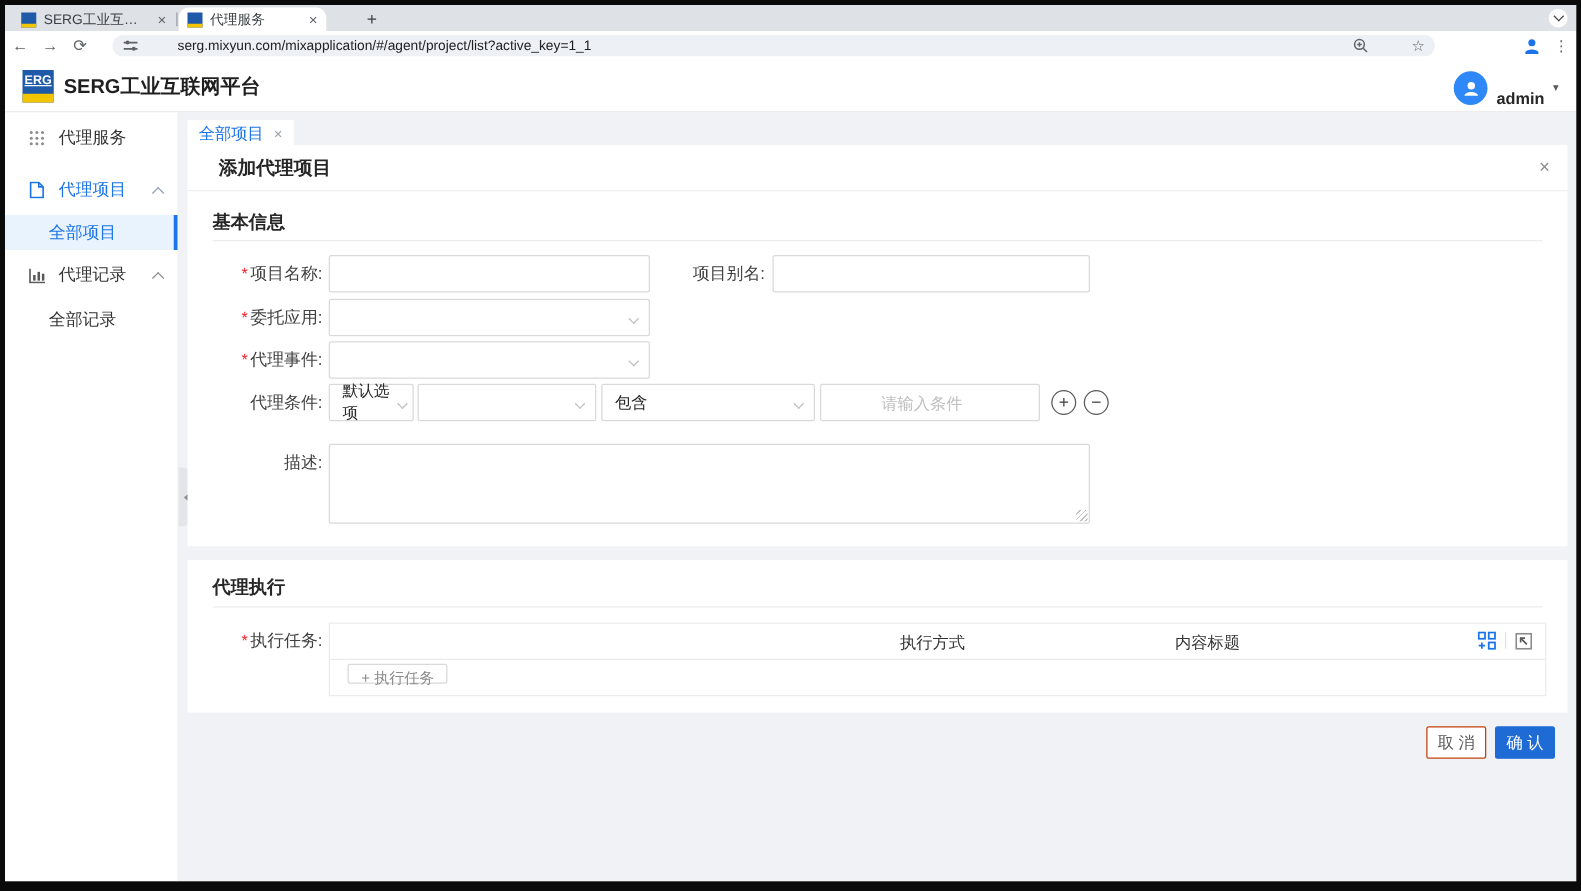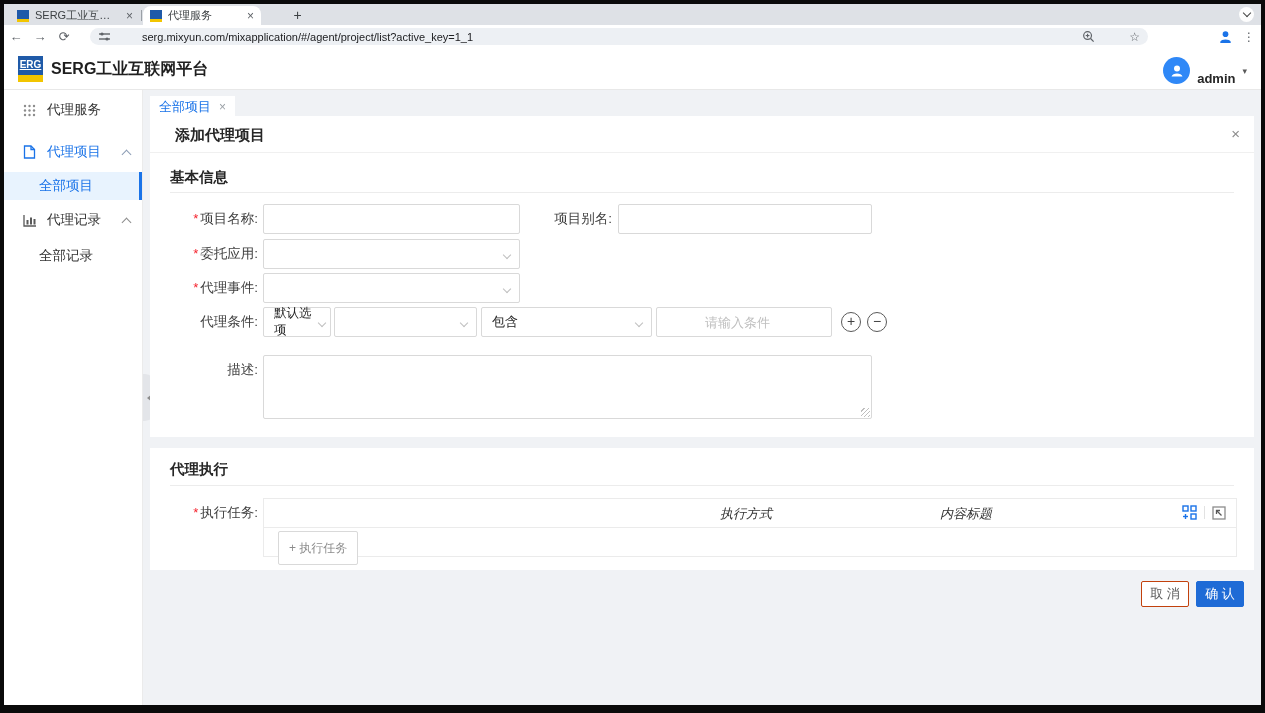--- a/index.html
+++ b/index.html
@@ -82,26 +82,26 @@
   .sel .sel-chev { position:absolute; right:9px; top:12px; width:6px; height:6px; border-right:1.2px solid #bfbfbf; border-bottom:1.2px solid #bfbfbf; transform:rotate(45deg); }
   input.box { padding:0 10px; font-size:13px; color:#262626; outline:none; }
   input.box::placeholder { color:#bfbfbf; }
   .circle-btn { position:absolute; width:20px; height:20px; border:1px solid #595959; border-radius:50%; text-align:center; line-height:17px; font-size:14px; color:#404040; background:#fff; cursor:pointer; }
   textarea.box { resize:none; padding:6px 10px; font-size:13px; outline:none; }
   .resize-grip { position:absolute; width:9px; height:9px; background:
       repeating-linear-gradient(135deg, transparent 0 2px, #bfbfbf 2px 3px); }
 
   
   .task-table { position:absolute; left:113px; top:50px; width:974px; border:1px solid #ebebeb; background:#fff; }
-  .tt-head { position:relative; height:29px; border-bottom:1px solid #ebebeb;font-style:italic; }
+  .tt-head { position:relative; height:29px; border-bottom:1px solid #ebebeb; }
   .tt-col { position:absolute; top:0; line-height:29px; font-size:13px; color:#333; transform:translateX(-50%); white-space:nowrap; }
   .tt-icons { position:absolute; right:10px; top:6px; display:flex; align-items:center; gap:7px; }
   .tt-sep { width:1px; height:13px; background:#e2e2e2; }
   .tt-body { position:relative; height:28px; }
-  .add-task-btn { position:absolute; left:14px; top:3px; height:34px; padding:0 10px; border:1px solid #d9d9d9; border-radius:2px; background:#fff; font-size:12px; color:#8c8c8c; line-height:20px; cursor:pointer; }
+  .add-task-btn { position:absolute; left:14px; top:3px; height:16px; padding:0 10px; border:1px solid #d9d9d9; border-radius:2px; background:#fff; font-size:12px; color:#8c8c8c; line-height:20px; cursor:pointer; }
 
   
   .footer-btns { position:absolute; top:491px; right:17px; display:flex; gap:7px; }
   .btn { height:26px; min-width:48px; padding:0 8px; border-radius:2px; font-size:13px; line-height:24px; text-align:center; cursor:pointer; }
   .btn-cancel { background:#fff; border:1px solid #c2410c; color:#595959; }
   .btn-primary { background:#1e6bd6; border:1px solid #1e6bd6; color:#fff;text-align:center; }
 </style>
 </head>
 <body>
 

